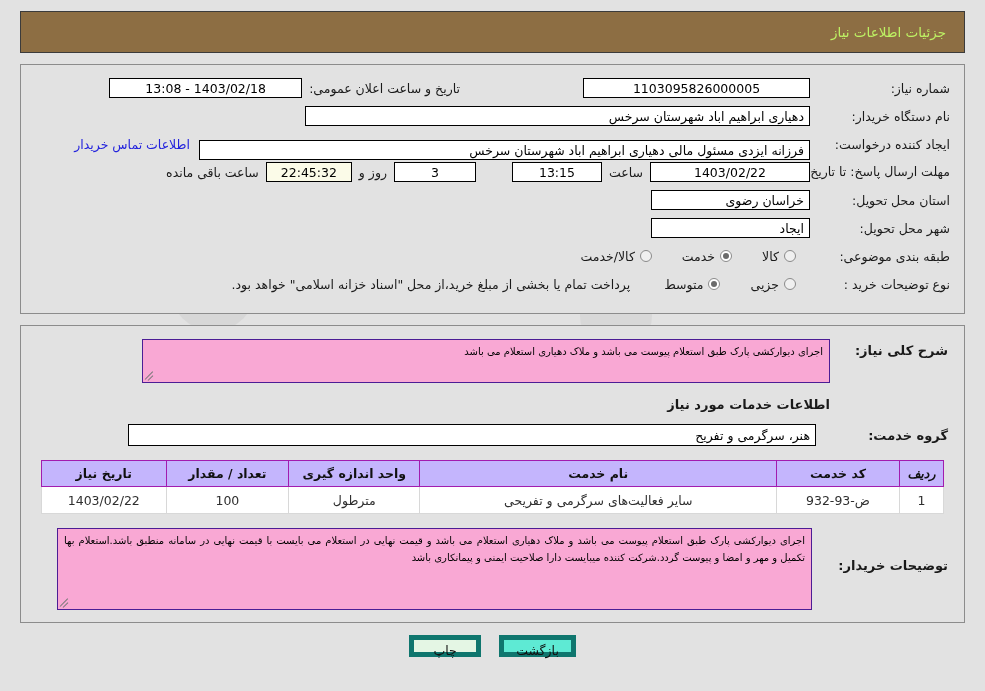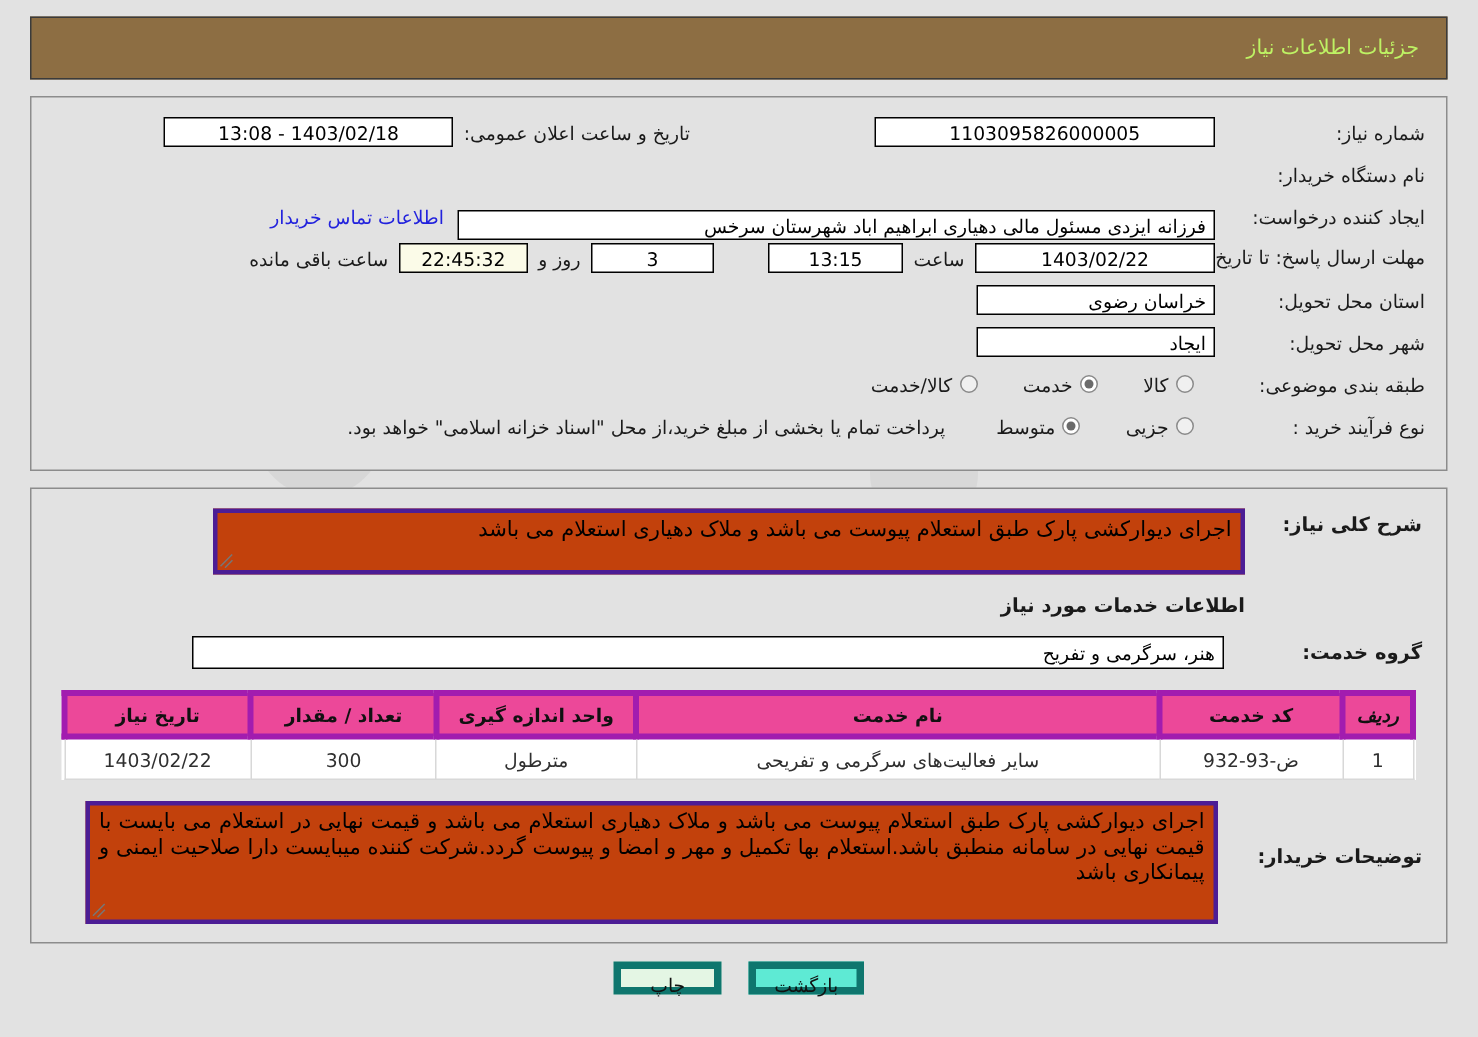--- a/index.html
+++ b/index.html
@@ -189,24 +189,24 @@
   .desc-lbl {
     font-size: 13px;
     font-weight: bold;
     width: 112px;
     text-align: right;
     padding-top: 4px;
     padding-left: 6px;
     white-space: nowrap;
   }
   .textarea {
-    border: 3px solid #4c1d95;
-    background: #c2410c;
-    box-sizing: border-box;
-    font-size: 14px;
+    border: 1px solid #4c1d95;
+    background: #f9a8d4;
+    box-sizing: border-box;
+    font-size: 10px;
     padding: 3px 6px 0 6px;
     line-height: 17px;
     text-align: right;
     position: relative;
     color: #000;
   }
   .ta-desc { width: 688px; height: 44px; }
   .ta-notes { width: 755px; height: 82px; text-align: justify; }
   .grip {
     position: absolute;
@@ -250,22 +250,22 @@
 
   
   table.svc {
     border-collapse: collapse;
     width: 903px;
     margin: 0 auto 14px auto;
     background: #fff;
     font-size: 12.5px;
   }
   table.svc th {
-    background: #ec4899;
-    border: 4px solid #a21caf;
+    background: #c4b5fd;
+    border: 1px solid #a21caf;
     font-weight: bold;
     color: #111;
     height: 25px;
     padding: 0 6px;
     text-align: center;
     white-space: nowrap;
   }
   table.svc td {
     border: 1px solid #d8d8d8;
     height: 26px;
@@ -325,25 +325,26 @@
 
     <div class="frow">
       <div class="lbl lbl-w">شماره نیاز:</div>
       <div class="box box-num">1103095826000005</div>
       <div class="lbl-inline" style="margin-right:116px;">تاریخ و ساعت اعلان عمومی:</div>
       <div class="box box-dt">1403/02/18 - 13:08</div>
     </div>
 
     <div class="frow">
       <div class="lbl lbl-w">نام دستگاه خریدار:</div>
+      <div class="box box-rtl" style="width:505px;">دهیاری ابراهیم اباد شهرستان سرخس</div>
     </div>
 
     <div class="frow">
       <div class="lbl lbl-w">ایجاد کننده درخواست:</div>
-      <div class="box box-rtl" style="width:505px;margin-top:11px;">فرزانه ایزدی مسئول مالی دهیاری ابراهیم اباد شهرستان سرخس</div>
+      <div class="box box-rtl" style="width:611px;margin-top:11px;">فرزانه ایزدی مسئول مالی دهیاری ابراهیم اباد شهرستان سرخس</div>
       <div class="link">اطلاعات تماس خریدار</div>
     </div>
 
     <div class="frow">
       <div class="lbl lbl-w" style="line-height:14px;">مهلت ارسال پاسخ: تا تاریخ:</div>
       <div class="box box-date">1403/02/22</div>
       <div class="lbl-inline">ساعت</div>
       <div class="box box-time">13:15</div>
       <div class="box box-days" style="margin-right:36px;">3</div>
       <div class="lbl-inline">روز و</div>
@@ -367,21 +368,21 @@
         <span class="rad"></span>
         <span class="rad-lbl">کالا</span>
         <span class="rad on" style="margin-right:26px;"></span>
         <span class="rad-lbl">خدمت</span>
         <span class="rad" style="margin-right:26px;"></span>
         <span class="rad-lbl">کالا/خدمت</span>
       </div>
     </div>
 
     <div class="frow">
-      <div class="lbl lbl-w">نوع فرآیند خرید :</div>
+      <div class="lbl lbl-w">نوع توضیحات خرید :</div>
       <div class="radio-grp">
         <span class="rad"></span>
         <span class="rad-lbl">جزیی</span>
         <span class="rad on" style="margin-right:26px;"></span>
         <span class="rad-lbl">متوسط</span>
       </div>
       <div class="note-text">پرداخت تمام یا بخشی از مبلغ خرید،از محل "اسناد خزانه اسلامی" خواهد بود.</div>
     </div>
 
   </div>
@@ -413,21 +414,21 @@
           <th class="col-qty">تعداد / مقدار</th>
           <th class="col-date">تاریخ نیاز</th>
         </tr>
       </thead>
       <tbody>
         <tr>
           <td>1</td>
           <td>ض-93-932</td>
           <td>سایر فعالیت‌های سرگرمی و تفریحی</td>
           <td>مترطول</td>
-          <td>300</td>
+          <td>100</td>
           <td>1403/02/22</td>
         </tr>
       </tbody>
     </table>
 
     <div class="desc-row">
       <div class="desc-lbl" style="width:130px;padding-top:30px;">توضیحات خریدار:</div>
       <div class="textarea ta-notes">
         <span>اجرای دیوارکشی پارک   طبق استعلام پیوست می باشد و ملاک دهیاری استعلام می باشد و قیمت نهایی در استعلام می بایست با قیمت نهایی در سامانه منطبق باشد.استعلام بها تکمیل و مهر و امضا و پیوست گردد.شرکت کننده میبایست دارا صلاحیت ایمنی و پیمانکاری باشد</span>
         <span class="grip"></span>

